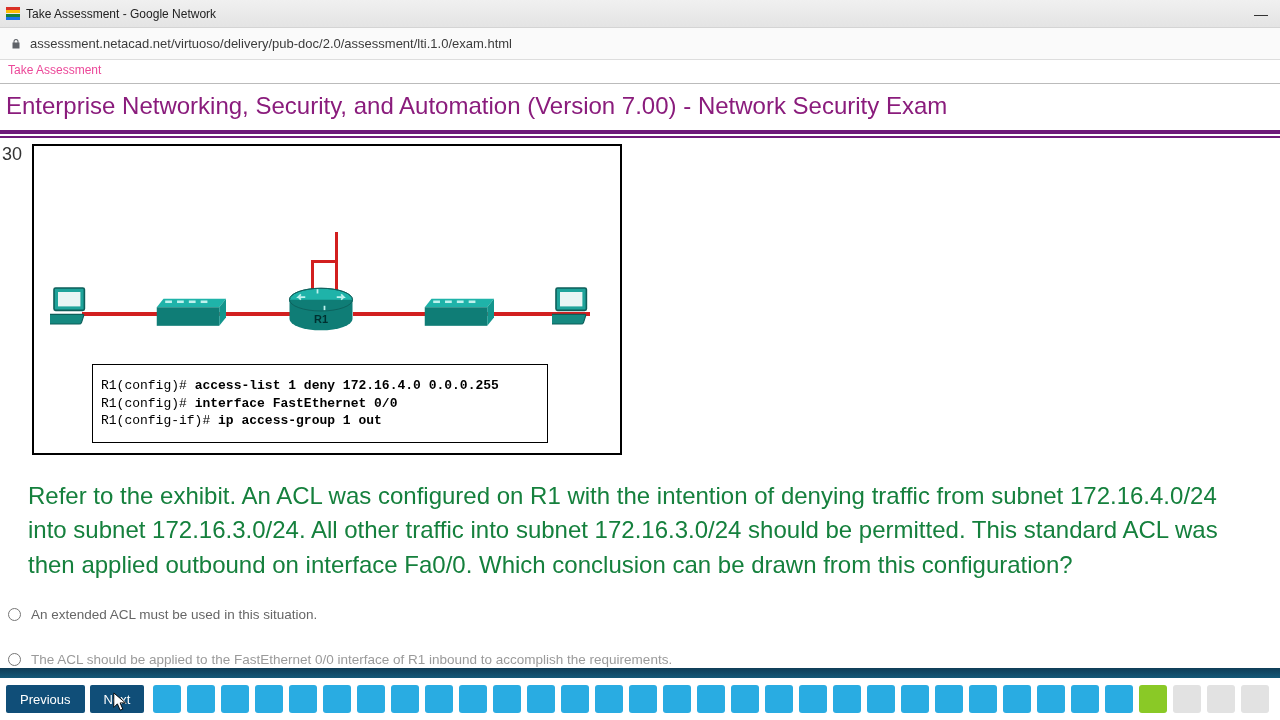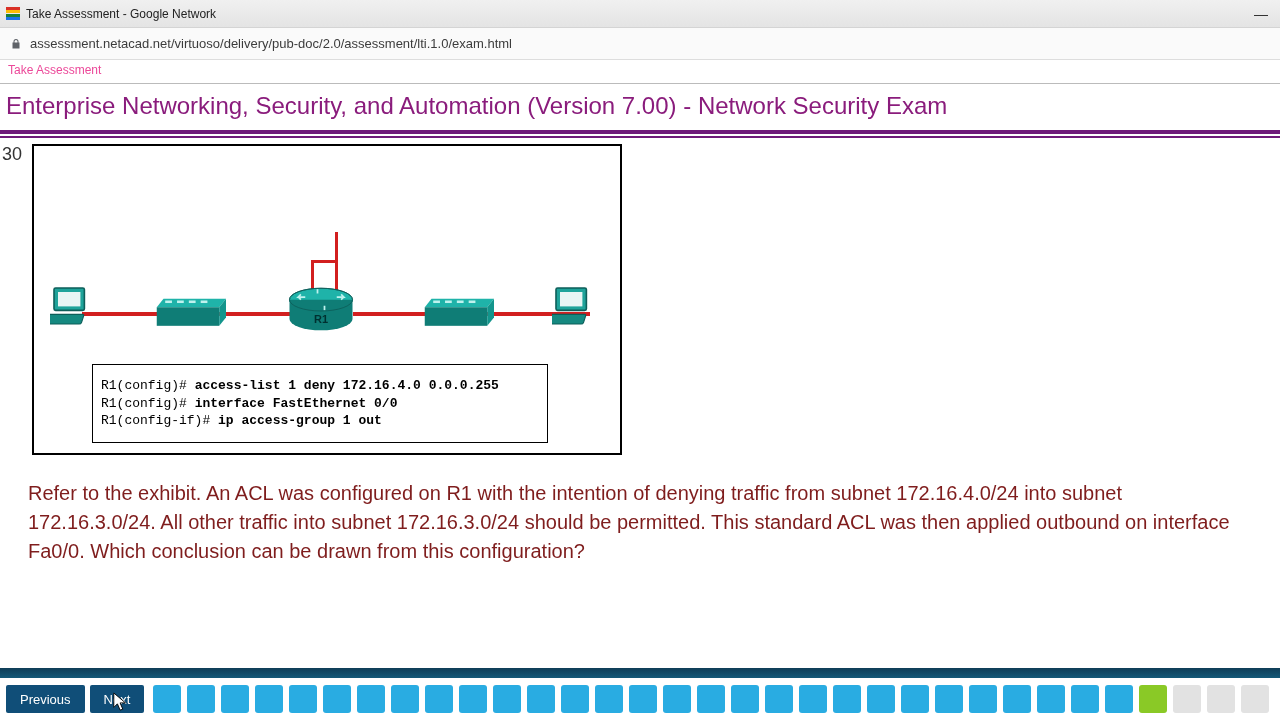--- a/index.html
+++ b/index.html
@@ -52,21 +52,21 @@
 
   .dev { position:absolute; }
   .pc svg{ width:48px; height:44px; }
   .sw svg{ width:76px; height:36px; }
   .rt svg{ width:70px; height:50px; }
   .rt .lbl{ position:absolute; width:70px; text-align:center; top:27px; font-size:11px; font-weight:bold; color:#003030;}
   
   .config-box{ margin:10px auto 0 54px; border:1px solid #000; width:456px; padding:12px 8px; font-family: "Courier New", monospace; font-size:13px; line-height:1.35; white-space:pre; }
   .config-box b{ font-weight:bold; }
 
-  .question-text{ margin:24px 26px 0 26px; font-size:20px; line-height:1.45; color:#7f1d1d; }
+  .question-text{ margin:24px 26px 0 26px; font-size:24px; line-height:1.45; color:#15803d; }
 
   .answers{ margin:24px 0 0 6px; font-size:13.5px; color:#666; }
   .answer{ display:flex; align-items:center; gap:10px; margin-bottom:30px; }
   .answer input[type=radio]{ width:13px; height:13px; }
   .answer.fade{ color:#9a9a9a; }
 
   
   .bottom-nav{ position:absolute; left:0; right:0; bottom:0; height:52px; }
   .bottom-nav .bg1{ height:10px; background:linear-gradient(#0f3d57,#145978);} 
   .bottom-nav .bar{ height:42px; background:#fff; display:flex; align-items:center; padding:0 6px; gap:5px;}
@@ -184,20 +184,30 @@
       </div>
     </div>
 
     <div class="config-box"><span>R1(config)# </span><b>access-list 1 deny 172.16.4.0 0.0.0.255</b>
 <span>R1(config)# </span><b>interface FastEthernet 0/0</b>
 <span>R1(config-if)# </span><b>ip access-group 1 out</b></div>
   </div>
 
   <p class="question-text">Refer to the exhibit. An ACL was configured on R1 with the intention of denying traffic from subnet 172.16.4.0/24 into subnet 172.16.3.0/24. All other traffic into subnet 172.16.3.0/24 should be permitted. This standard ACL was then applied outbound on interface Fa0/0. Which conclusion can be drawn from this configuration?</p>
 
+  <div class="answers">
+    <label class="answer">
+      <input type="radio" name="q30" style="">
+      <span>An extended ACL must be used in this situation.</span>
+    </label>
+    <label class="answer fade">
+      <input type="radio" name="q30" style="">
+      <span>The ACL should be applied to the FastEthernet 0/0 interface of R1 inbound to accomplish the requirements.</span>
+    </label>
+  </div>
 </div>
 
 <div class="bottom-nav">
   <div class="bg1"></div>
   <div class="bar">
     <button class="nav-btn">Previous</button>
     <button class="nav-btn">Next</button>
     <div id="qboxes" style="display:flex; gap:6px; margin-left:4px;">
         <div class="qbox answered"></div>
         <div class="qbox answered"></div>

